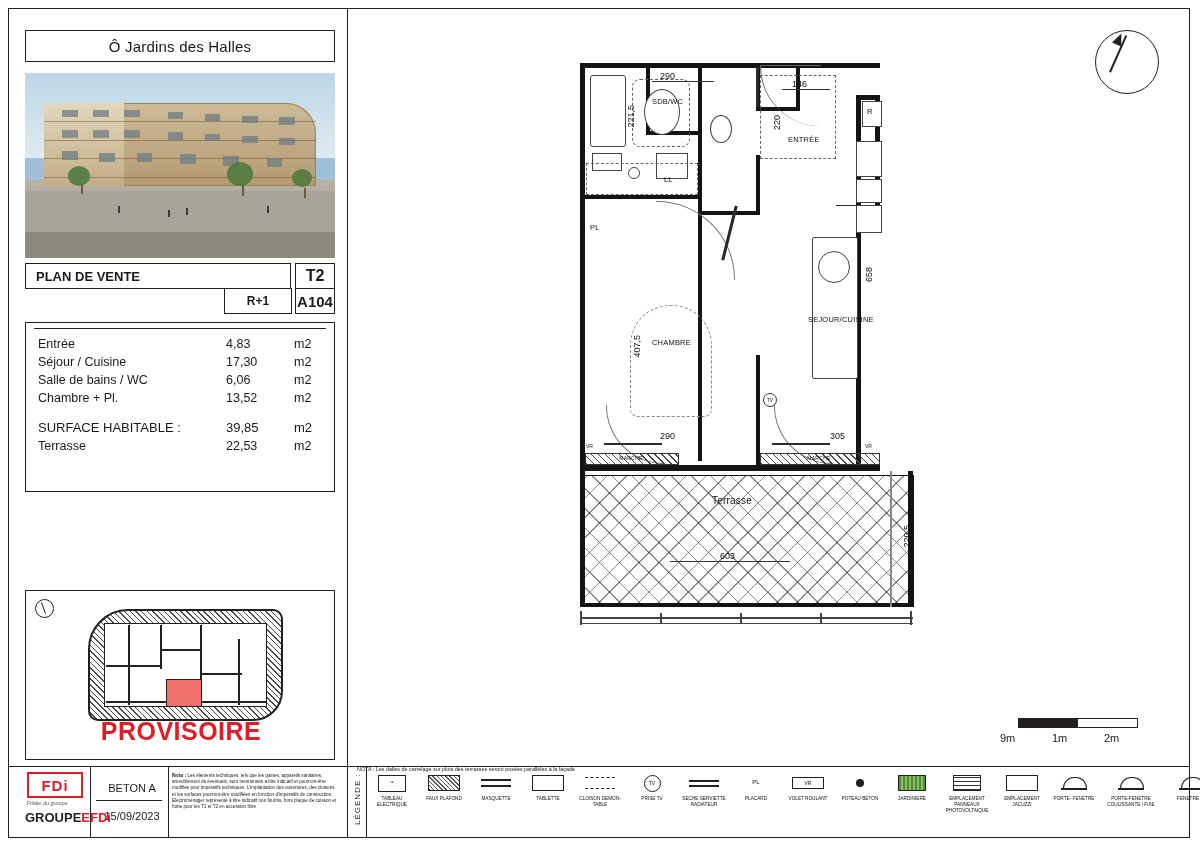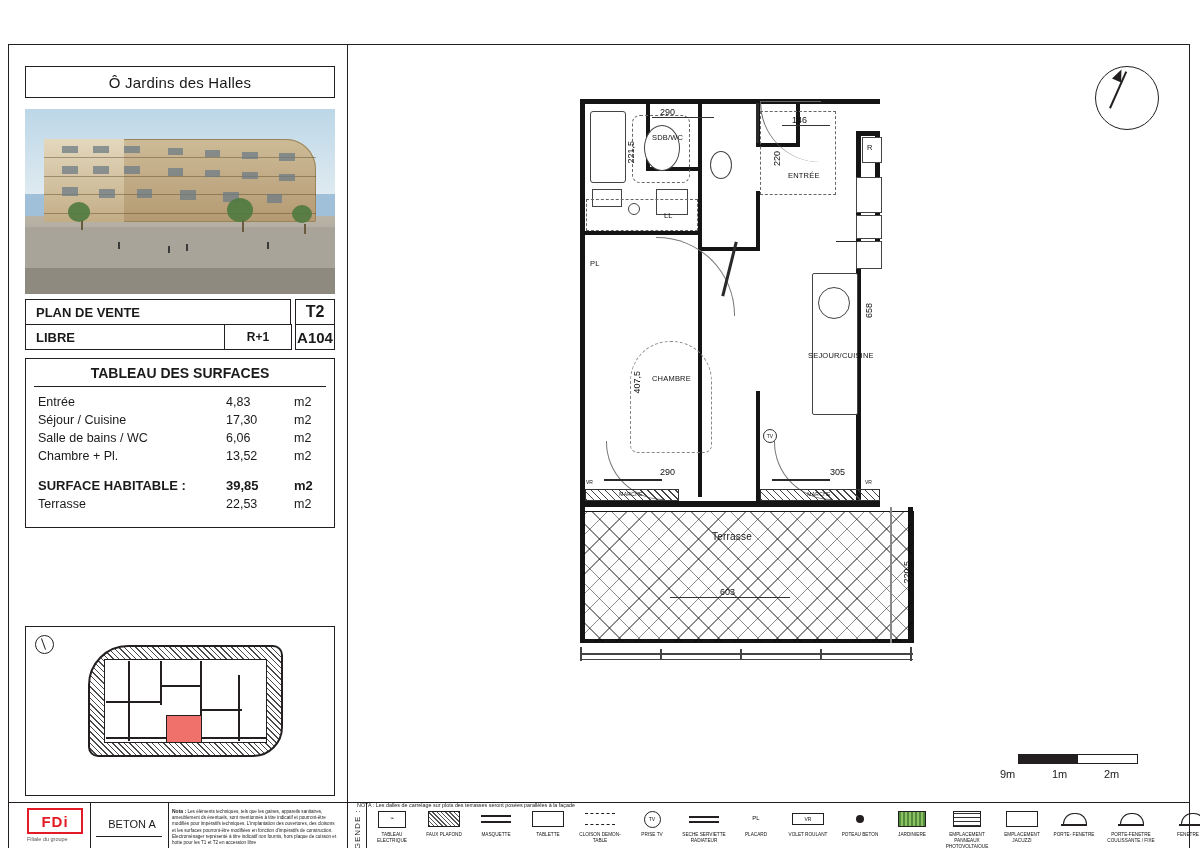--- a/index.html
+++ b/index.html
@@ -1,17 +1,17 @@
 <!DOCTYPE html>
 <html><head>
 <meta charset="utf-8">
 <style>
   html,body{margin:0;padding:0;background:#ffffff;}
   body{width:1200px;height:848px;font-family:"Liberation Sans",sans-serif;color:#1a1a1a;overflow:hidden;}
-  .sheet{position:absolute;left:0;top:0;width:1200px;height:708px;margin-top:36px;}
+  .sheet{position:absolute;left:0;top:0;width:1200px;height:708px;}
   .frame{position:absolute;left:8px;top:8px;width:1182px;height:830px;border:1px solid #231f20;box-sizing:border-box;}
   .vsplit{position:absolute;left:347px;top:8px;width:1px;height:830px;background:#231f20;}
 
   
   .title-box{position:absolute;left:25px;top:30px;width:310px;height:32px;border:1px solid #231f20;box-sizing:border-box;display:flex;align-items:center;justify-content:center;}
   .title-box span{font-size:15px;letter-spacing:.2px;}
 
   .render{position:absolute;left:25px;top:73px;width:310px;height:185px;overflow:hidden;border:0;background:#9fc0d8;}
   .render .sky{position:absolute;left:0;top:0;width:100%;height:46%;background:linear-gradient(#bcd7e8,#dfeaf0);}
   .render .bld{position:absolute;left:6%;top:16%;width:88%;height:45%;background:linear-gradient(180deg,#cdbb97,#b49a73);border-radius:2px 30px 2px 2px;box-shadow:inset 0 0 0 1px #9c8459;}
@@ -32,21 +32,21 @@
   .t2{left:295px;top:263px;width:40px;height:26px;justify-content:center;font-weight:bold;font-size:16px;}
   .libre{left:25px;top:288px;width:200px;height:26px;}
   .rplus1{left:224px;top:288px;width:68px;height:26px;justify-content:center;font-size:12px;}
   .a104{left:295px;top:288px;width:40px;height:26px;justify-content:center;font-weight:bold;font-size:15px;}
 
   .surf-box{position:absolute;left:25px;top:322px;width:310px;height:170px;border:1px solid #231f20;box-sizing:border-box;}
   .surf-title{text-align:center;font-weight:bold;font-size:14px;margin-top:6px;}
   .surf-rule{height:1px;background:#231f20;margin:5px 8px 6px 8px;}
   .surf-row{display:flex;justify-content:space-between;font-size:12.5px;padding:2px 12px 2px 12px;}
   .surf-row .val{width:96px;display:flex;justify-content:space-between;}
-  .surf-row.total{font-weight:bold;font-size:13px;margin-top:11px;}
+  .surf-row.total{font-weight:normal;font-size:13px;margin-top:11px;}
   .surf-row .u{width:28px;text-align:left;}
 
   .keyplan{position:absolute;left:25px;top:590px;width:310px;height:170px;border:1px solid #231f20;box-sizing:border-box;overflow:hidden;}
   .kp-north{position:absolute;left:9px;top:8px;width:17px;height:17px;border:1px solid #231f20;border-radius:50%;}
   .kp-north:after{content:"";position:absolute;left:7px;top:2px;width:1px;height:12px;background:#231f20;transform:rotate(-20deg);}
   .kp-shape{position:absolute;left:62px;top:18px;width:195px;height:112px;}
   .kp-outer{position:absolute;inset:0;border:2px solid #231f20;border-radius:40px 10px 30px 10px;background:
      repeating-linear-gradient(45deg,#4a4a4a 0 1px,transparent 1px 4px);}
   .kp-inner{position:absolute;left:16px;top:14px;right:16px;bottom:14px;background:#fff;border:1px solid #231f20;}
   .kp-wallv{position:absolute;background:#231f20;width:2px;}
@@ -178,32 +178,28 @@
     <div class="person" style="left:52%;top:73%"></div>
     <div class="person" style="left:78%;top:72%"></div>
   </div>
 
   <div class="rowbox lbl plan-vente">
     <span>PLAN DE VENTE</span>
   </div>
   <div class="rowbox t2">
     <span>T2</span>
   </div>
-  <div class="rowbox lbl libre">
-    <span>LIBRE</span>
-  </div>
   <div class="rowbox rplus1">
     <span>R+1</span>
   </div>
   <div class="rowbox a104">
     <span>A104</span>
   </div>
 
   <div class="surf-box">
-    <div class="surf-title">TABLEAU DES SURFACES</div>
     <div class="surf-rule"></div>
 
     <div class="surf-row">
       <span>Entrée</span>
       <span class="val">
           <span>4,83</span>
           <span class="u">m2</span>
         </span>
     </div>
     <div class="surf-row">
@@ -252,20 +248,21 @@
       <div class="kp-wallv" style="left:40px;top:16px;height:80px;"></div>
       <div class="kp-wallv" style="left:72px;top:16px;height:44px;"></div>
       <div class="kp-wallv" style="left:112px;top:16px;height:80px;"></div>
       <div class="kp-wallv" style="left:150px;top:30px;height:66px;"></div>
       <div class="kp-wallh" style="left:18px;top:56px;width:56px;"></div>
       <div class="kp-wallh" style="left:74px;top:40px;width:40px;"></div>
       <div class="kp-wallh" style="left:112px;top:64px;width:42px;"></div>
       <div class="kp-wallh" style="left:18px;top:92px;width:160px;"></div>
       <div class="kp-unit"></div>
     </div>
+    <div class="kp-provisoire">PROVISOIRE</div>
   </div>
 
   <div class="compass">
     <div class="arrowhead"></div>
     <div class="needle"></div>
   </div>
 
   <div class="plan">
 
     <div class="wall" style="left:20px;top:8px;width:300px;height:5px;"></div>

